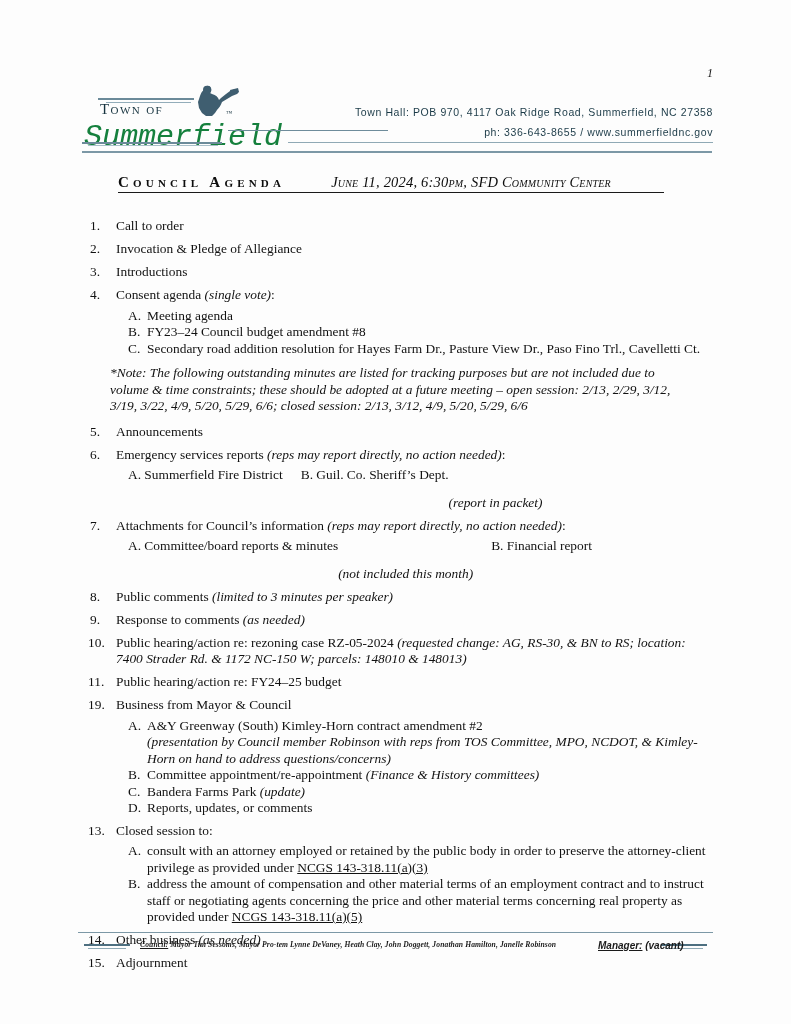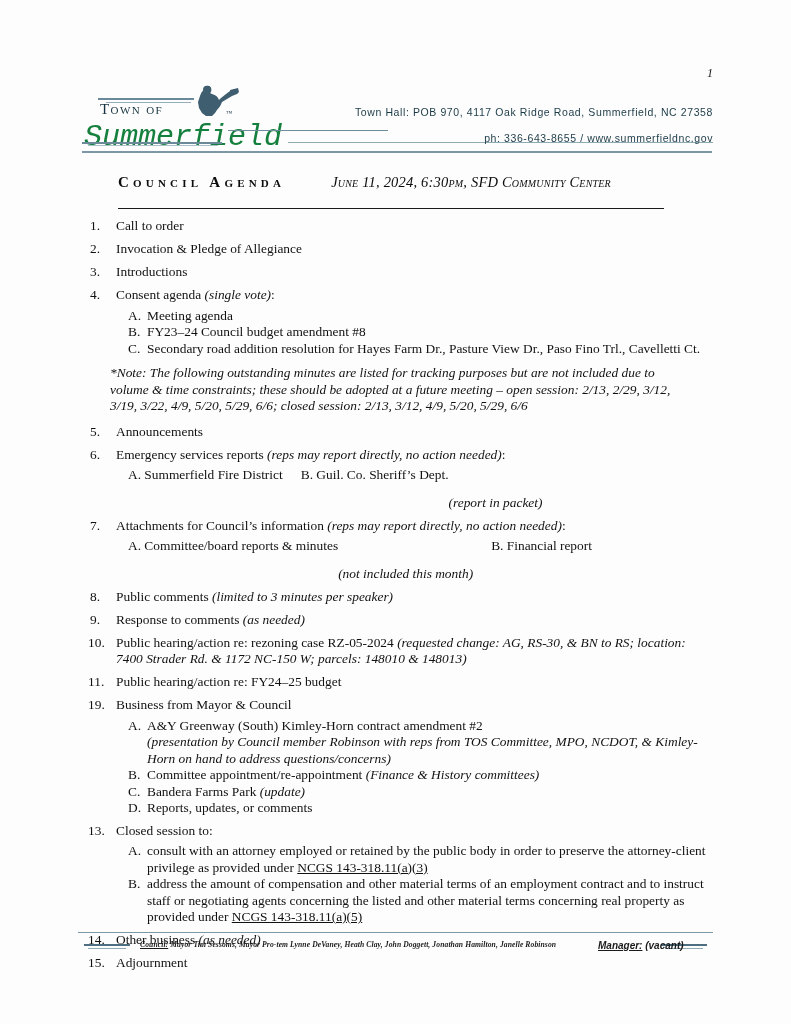--- a/index.html
+++ b/index.html
@@ -122,21 +122,21 @@
     right: 0;
     top: 20px;
     width: 430px;
     text-align: right;
     font-family: "Liberation Sans", sans-serif;
     font-size: 10.5px;
     letter-spacing: 0.6px;
     color: #1b3a47;
     line-height: 16px;
   }
-  .contact-line-2 { margin-top: 10px; }
+  .contact-line-2 { margin-top: 4px; }
 
   .rule-mid {
     position: absolute;
     left: 150px;
     top: 46px;
     width: 160px;
     height: 1.4px;
     background: #6e8c9b;
   }
   .rule-low {
@@ -159,21 +159,21 @@
   
   .agenda-title-row {
     position: absolute;
     top: 174px;
     left: 118px;
     right: 78px;
     display: flex;
     align-items: flex-start;
     border-bottom: 1.3px solid #1a1a1a;
     width: 546px;
-    padding-bottom: 17px;
+    padding-bottom: 1px;
   }
   .agenda-title {
     font-variant: small-caps;
     font-weight: bold;
     font-size: 15px;
     letter-spacing: 4.2px;
     color: #0d0d0d;
     white-space: nowrap;
   }
   .agenda-subtitle {
@@ -452,21 +452,21 @@
       <span class="item-num wide">13.</span>
       <span class="item-text">Closed session to:</span>
     </div>
     <div class="sub-list">
       <div class="sub-item">
         <span class="sub-letter">A.</span>
         <span class="sub-text"><span>consult with an attorney employed or retained by the public body in order to preserve the attorney-client privilege as provided under </span><span class="u">NCGS 143-318.11(a)(3)</span></span>
       </div>
       <div class="sub-item">
         <span class="sub-letter">B.</span>
-        <span class="sub-text"><span>address the amount of compensation and other material terms of an employment contract and to instruct staff or negotiating agents concerning the listed and other material terms concerning real property as provided under </span><span class="u">NCGS 143-318.11(a)(5)</span></span>
+        <span class="sub-text"><span>address the amount of compensation and other material terms of an employment contract and to instruct staff or negotiating agents concerning the price and other material terms concerning real property as provided under </span><span class="u">NCGS 143-318.11(a)(5)</span></span>
       </div>
     </div>
 
     <div class="item">
       <span class="item-num wide">14.</span>
       <span class="item-text"><span>Other business </span><em>(as needed)</em></span>
     </div>
 
     <div class="item">
       <span class="item-num wide">15.</span>

